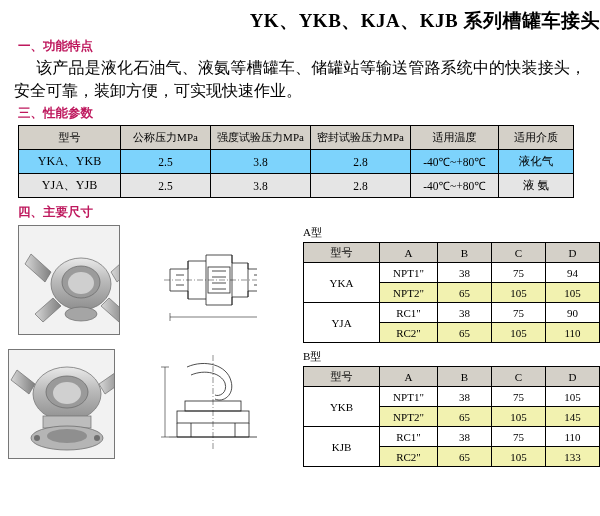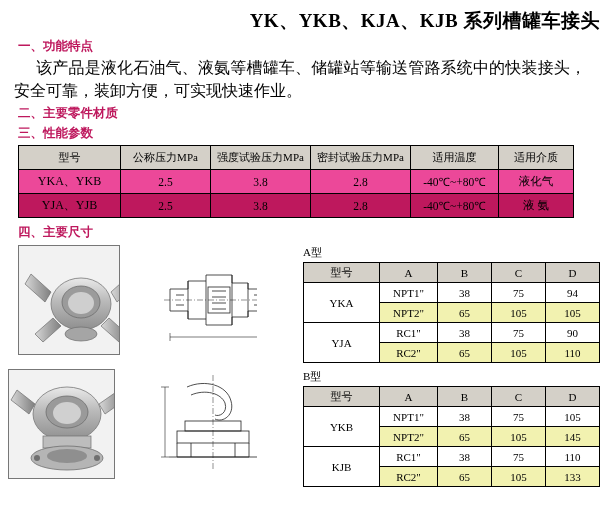--- a/index.html
+++ b/index.html
@@ -53,22 +53,22 @@
     text-align:center;
     font-size:11.5px;
     height:21px;
     padding:1px 2px;
     font-family:"Liberation Serif", serif;
   }
   .spec .hdr td{
     background:#d4d0c8;
     font-size:11px;
   }
-  .spec .r1 td{background:#ec4899;}
-  .spec .r2 td{background:#be185d;}
+  .spec .r1 td{background:#7dd3fc;}
+  .spec .r2 td{background:#e5e5e5;}
   .spec td.lbl{font-size:12px;}
 
   
   .sec4{margin-top:6px;}
 
   .photo{
     width:120px;height:108px;
     border:1px solid #777;
     background:#f3f3f3;
     display:inline-block;
@@ -121,21 +121,20 @@
 </head>
 <body>
 
 <div class="page">
 
   <div class="title">YK、YKB、KJA、KJB 系列槽罐车接头</div>
 
   <div class="sec-head">一、功能特点</div>
   <div class="para"><span class="indent"></span><span>该产品是液化石油气、液氨等槽罐车、储罐站等输送管路系统中的快装接头，安全可靠，装卸方便，可实现快速作业。</span></div>
 
-  <div class="sec-head">二、主要零件材质</div>
 
   <div class="sec-head">三、性能参数</div>
 
   <table class="spec">
     <colgroup>
       <col style="width:102px">
         <col style="width:90px">
         <col style="width:100px">
         <col style="width:100px">
         <col style="width:88px">

